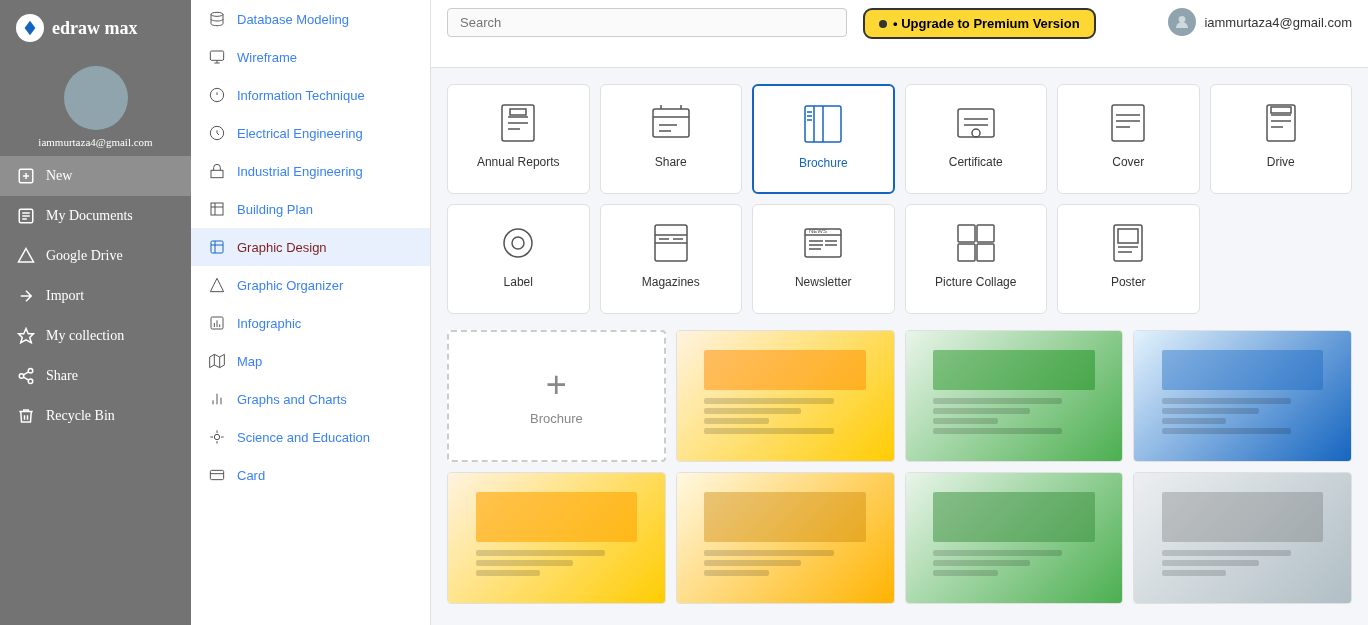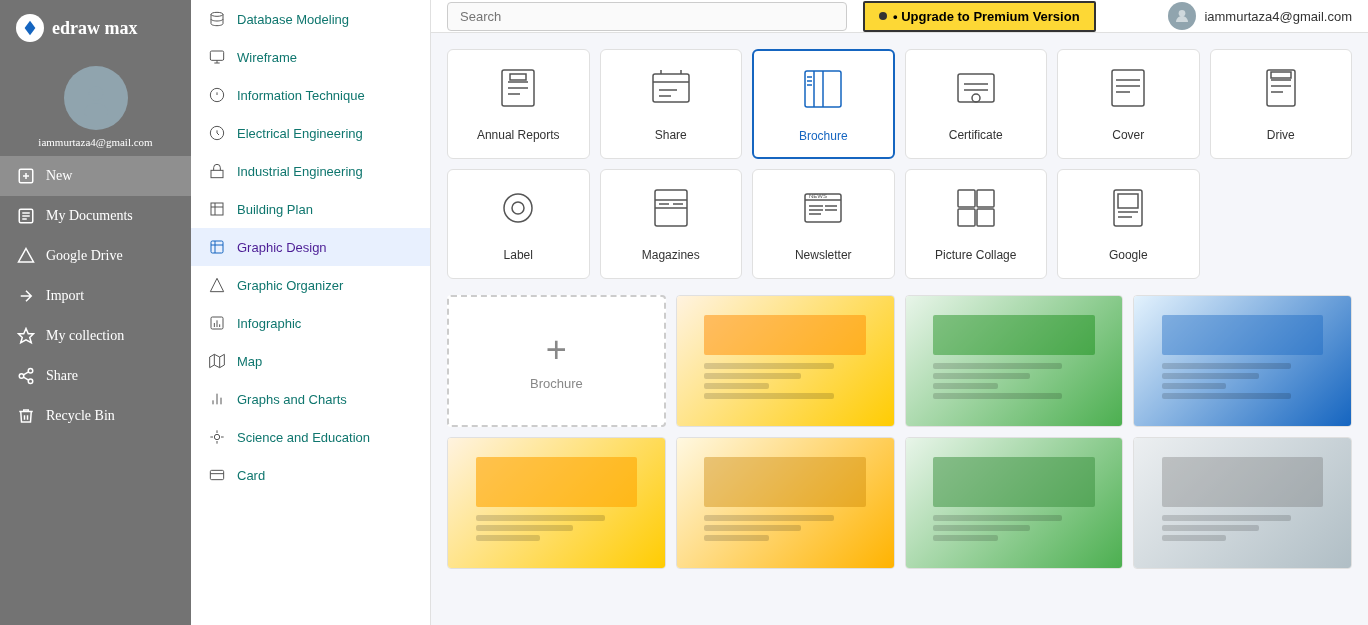--- a/index.html
+++ b/index.html
@@ -54,51 +54,51 @@
     
     .middle-nav {
       width: 240px;
       background: white;
       border-right: 1px solid #e0e0e0;
       overflow-y: auto;
       flex-shrink: 0;
     }
     .middle-nav-item {
       display: flex; align-items: center; gap: 10px;
-      padding: 9px 16px; font-size: 13px; color: #0f766e; cursor: pointer;
+      padding: 9px 16px; font-size: 13px; color: #3b82f6; cursor: pointer;
     }
     .middle-nav-item.active { background: #e8f0fe; color: #1565c0; }
-    .middle-nav-item.active .nav-label { color: #4c1d95; }
+    .middle-nav-item.active .nav-label { color: #7f1d1d; }
     .nav-icon { width: 20px; height: 20px; display: flex; align-items: center; justify-content: center; flex-shrink: 0; }
 
     
     .main-content {
       flex: 1;
       display: flex;
       flex-direction: column;
       overflow: hidden;
     }
 
     
     .topbar {
       background: white;
       border-bottom: 1px solid #e0e0e0;
-      display: flex; align-items: center; padding: 8px 16px; gap: 16px;
-      height: 33px;
+      display: flex; align-items: flex-start; padding: 8px 16px; gap: 16px;
+      height: 68px;
     }
     .search-box {
       flex: 1; max-width: 400px;
       border: 1px solid #ccc; border-radius: 4px;
       padding: 6px 12px; font-size: 13px; outline: none;
       background: #fafafa;
     }
     .upgrade-btn {
       background: #fdd835; border: 2px solid #333;
       padding: 6px 14px; font-size: 13px; font-weight: 600;
-      border-radius: 2px; cursor: pointer; white-space: nowrap;
+      border-radius: 9px; cursor: pointer; white-space: nowrap;
       display: flex; align-items: center; gap: 6px;
     }
     .upgrade-dot { width: 8px; height: 8px; border-radius: 50%; background: #333; }
     .user-info { display: flex; align-items: center; gap: 8px; margin-left: auto; font-size: 13px; color: #333; }
     .user-avatar-small {
       width: 28px; height: 28px; border-radius: 50%; background: #90a4ae;
       display: flex; align-items: center; justify-content: center;
     }
 
     
@@ -108,21 +108,21 @@
     }
     .template-grid {
       display: grid;
       grid-template-columns: repeat(6, 1fr);
       gap: 10px;
       margin-bottom: 16px;
     }
     .template-card {
       background: white; border: 1px solid #e0e0e0; border-radius: 6px;
       display: flex; flex-direction: column; align-items: center;
-      padding: 14px 8px 10px; cursor: pointer; min-height: 110px; gap: 8px;
+      padding: 14px 8px 10px; cursor: pointer; min-height: 110px;
     }
     .template-card.active { border: 2px solid #1565c0; }
     .template-card-icon { width: 48px; height: 48px; display: flex; align-items: center; justify-content: center; margin-bottom: 8px; }
     .template-card-label { font-size: 12px; color: #333; text-align: center; }
     .template-card.active .template-card-label { color: #1565c0; }
 
     
     .thumb-grid {
       display: grid;
       grid-template-columns: repeat(4, 1fr);
@@ -539,21 +539,21 @@
 
       <div class="template-card">
         <div class="template-card-icon">
           <svg width="44" height="44" viewBox="0 0 44 44" fill="none" stroke="#555" stroke-width="1.5">
               <rect x="8" y="4" width="28" height="36" rx="2"></rect>
               <rect x="12" y="8" width="20" height="14"></rect>
               <line x1="12" y1="26" x2="32" y2="26"></line>
               <line x1="12" y1="31" x2="26" y2="31"></line>
             </svg>
         </div>
-        <span class="template-card-label">Google</span>
+        <span class="template-card-label">Poster</span>
       </div>
 
     </div>
 
     <div class="thumb-grid">
 
       <div class="thumb-card thumb-new">
         <div class="thumb-new-icon">+</div>
         <span class="thumb-new-label">Brochure</span>
       </div>

